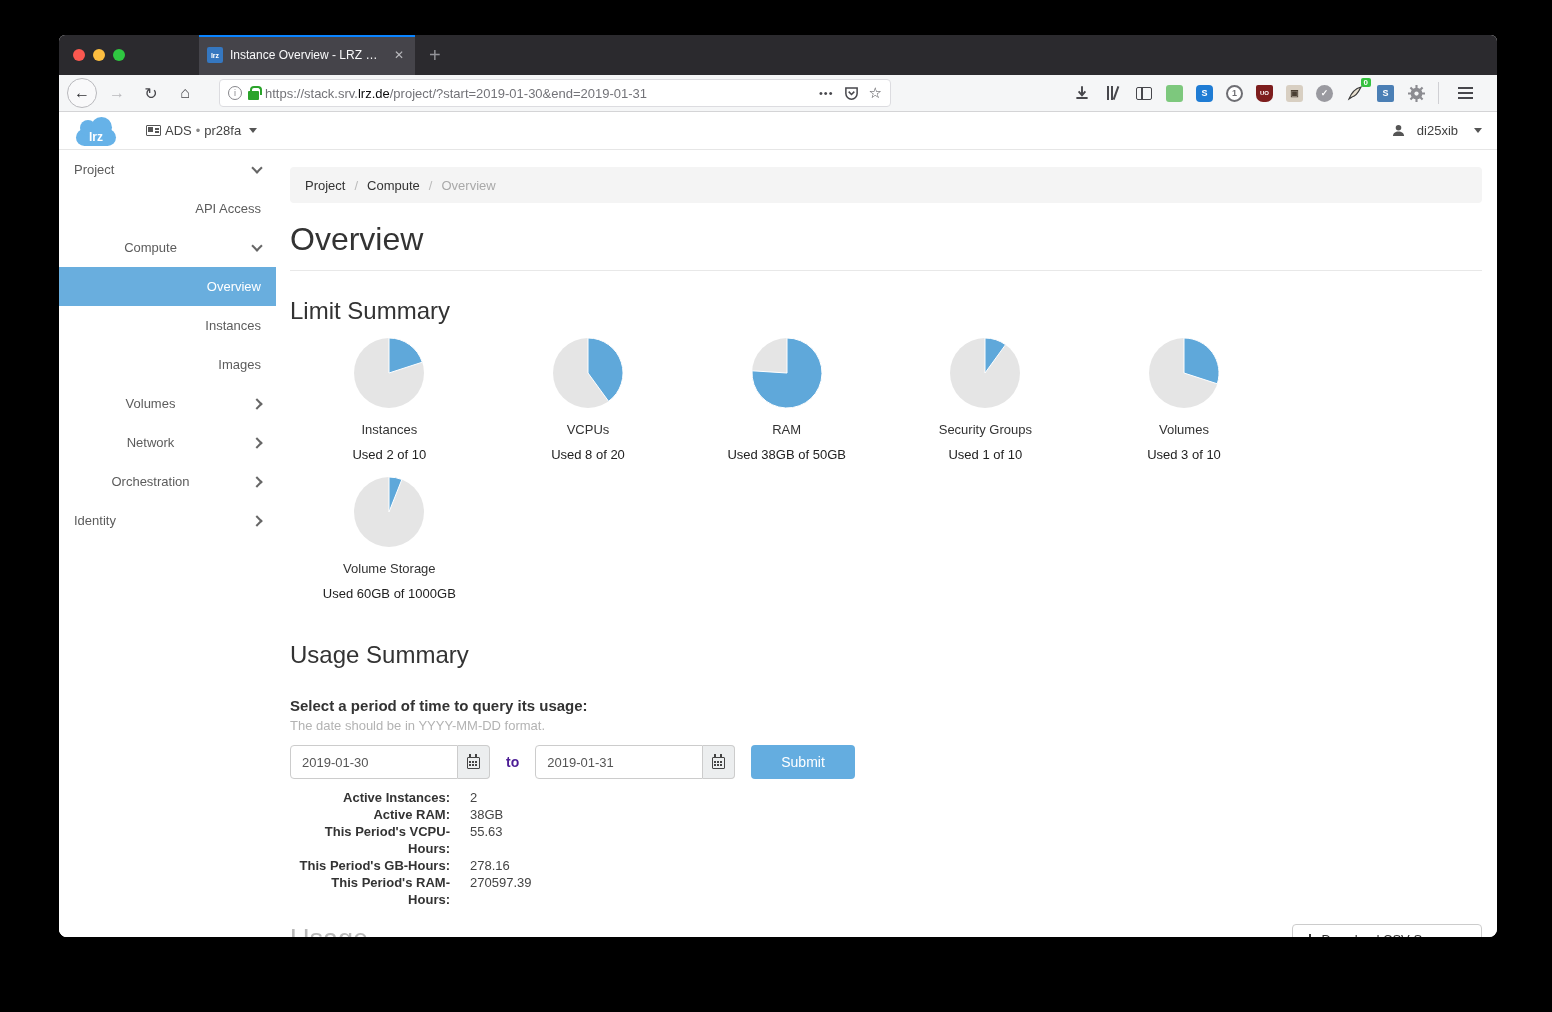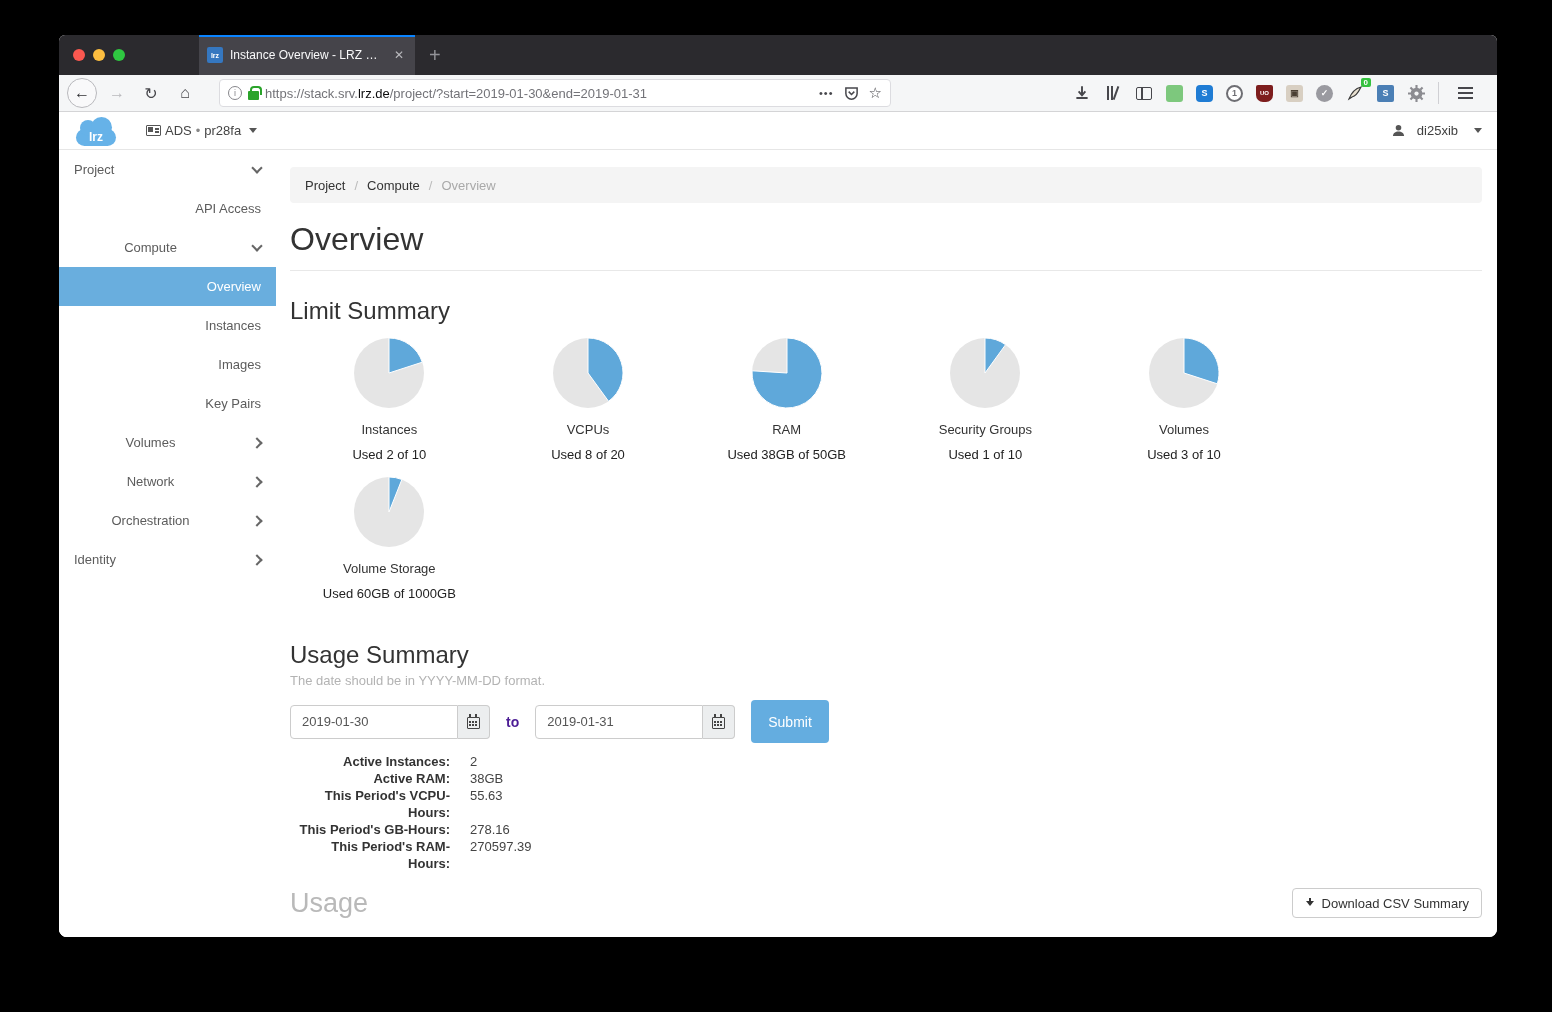--- a/index.html
+++ b/index.html
@@ -111,21 +111,21 @@
   .input-group { display:flex; }
   .date-input { width:168px; height:34px; border:1px solid #ccc; border-radius:4px 0 0 4px; padding:0 11px;
                 font-size:13px; color:#555; font-family:"Liberation Sans",sans-serif; }
   .addon { width:32px; height:34px; background:#eceeef; border:1px solid #ccc; border-left:none;
            border-radius:0 4px 4px 0; display:flex; align-items:center; justify-content:center; }
   .cal { width:13px; height:12px; border:1.5px solid #444; border-radius:1px; position:relative; margin-top:2px; }
   .cal::before { content:""; position:absolute; left:1px; top:-4px; width:2px; height:3px; background:#444; box-shadow:6px 0 0 #444; }
   .cal::after { content:""; position:absolute; left:1px; top:3px; width:2px; height:2px; background:#444;
                 box-shadow:3px 0 0 #444, 6px 0 0 #444, 0 3px 0 #444, 3px 3px 0 #444, 6px 3px 0 #444; }
   .to-label { font-size:14px; font-weight:bold; color:#4c1d95; }
-  .submit-btn { height:43px; padding:0 17px; background:#64ade0; color:#fff; border:none; border-radius:4px;
+  .submit-btn { height:34px; padding:0 30px; background:#64ade0; color:#fff; border:none; border-radius:4px;
                 font-size:14px; font-family:"Liberation Sans",sans-serif; }
   .stats { margin-top:10px; font-size:13px; }
   .stat-row { display:flex; line-height:17px; }
   .stat-label { width:160px; text-align:right; font-weight:bold; color:#333; }
   .stat-value { margin-left:20px; color:#444; }
 
   .bottom-row { margin-top:16px; display:flex; align-items:flex-start; justify-content:space-between; }
   .usage-title { font-size:27px; color:#b9b9b9; font-weight:500; }
   .csv-btn { display:flex; align-items:center; gap:6px; height:30px; padding:0 12px; background:#fff;
              border:1px solid #ccc; border-radius:4px; font-size:13px; color:#333;
@@ -257,23 +257,20 @@
       </div>
       <div class="side-item align-right active">
         <span class="lbl">Overview</span>
       </div>
       <div class="side-item align-right">
         <span class="lbl">Instances</span>
       </div>
       <div class="side-item align-right">
         <span class="lbl">Images</span>
       </div>
-      <div class="side-item align-right">
-        <span class="lbl">Key Pairs</span>
-      </div>
       <div class="side-item align-mid">
         <span class="lbl">Volumes</span>
           <span class="chev right"></span>
       </div>
       <div class="side-item align-mid">
         <span class="lbl">Network</span>
           <span class="chev right"></span>
       </div>
       <div class="side-item align-mid">
         <span class="lbl">Orchestration</span>
@@ -349,20 +346,21 @@
               <circle cx="36" cy="36" r="35" fill="#e5e5e5"></circle>
               <path d="M36,36 L36,1 A35,35 0 0 1 48.88435934396372,3.4578229939112006 Z" fill="#5fa8da" stroke="#fff" stroke-width="1"></path>
             </svg>
           <div class="pie-label">Volume Storage</div>
           <div class="pie-caption">Used 60GB of 1000GB</div>
         </div>
       </div>
 
       <h3 class="section us-head">Usage Summary</h3>
 
+      <div class="select-label">Select a period of time to query its usage:</div>
       <div class="date-hint">The date should be in YYYY-MM-DD format.</div>
 
       <div class="date-form">
         <div class="input-group">
           <input class="date-input" value="2019-01-30" style="">
           <div class="addon">
               <div class="cal"></div>
             </div>
         </div>
         <span class="to-label">to</span>

